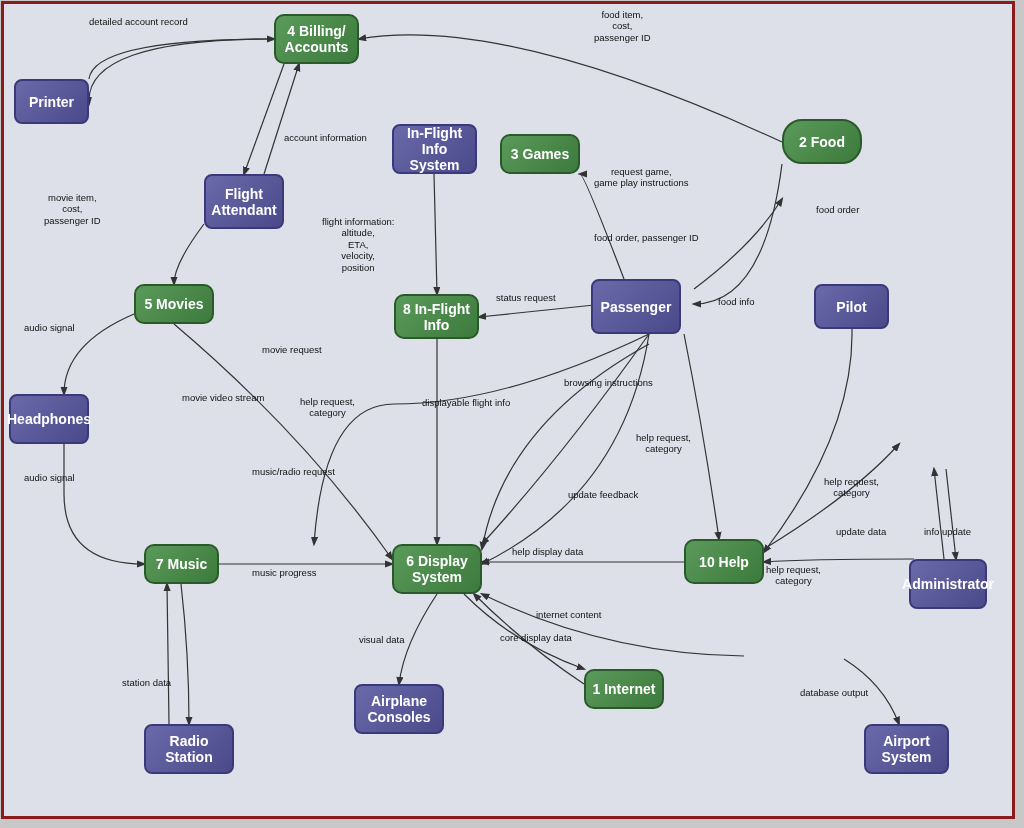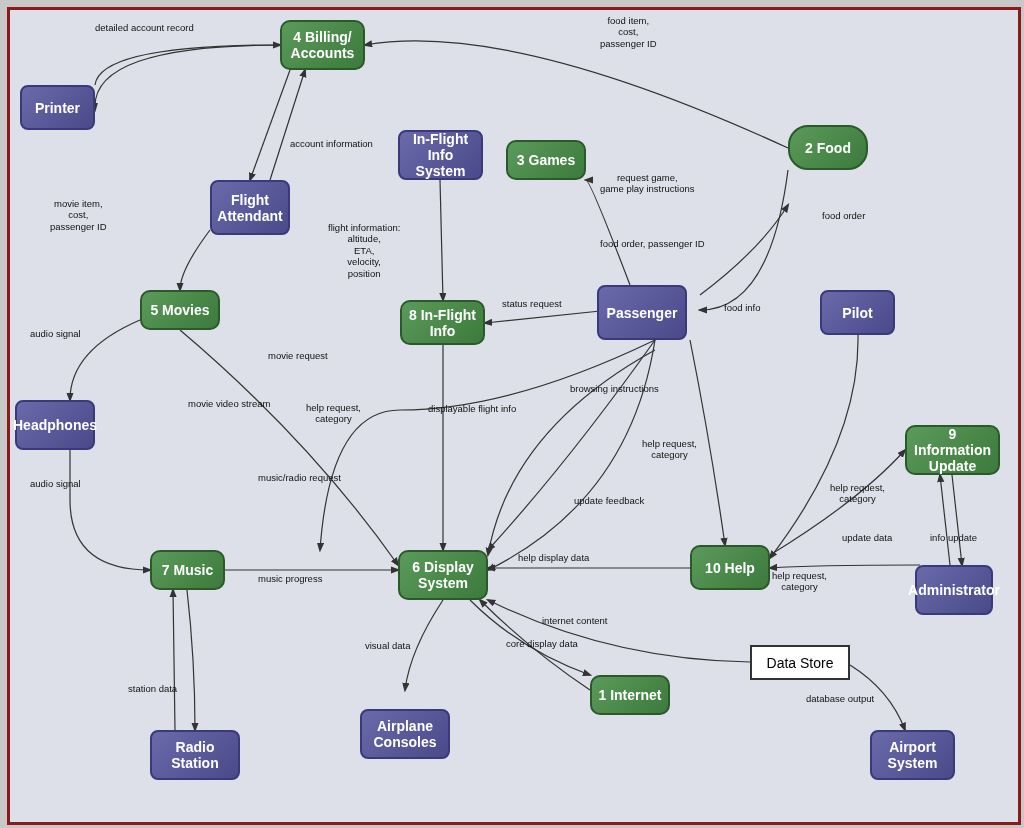--- a/index.html
+++ b/index.html
@@ -8,21 +8,21 @@
       height: 828px;
       background: #c8c8c8;
       font-family: Arial, sans-serif;
       font-size: 11px;
       overflow: hidden;
     }
     .diagram-container {
       position: relative;
       width: 1014px;
       height: 818px;
-      margin: 7px;
+      margin: 1px;
       background: #dde0e8;
       border: 3px solid #8b1a1a;
     }
     svg.connections {
       position: absolute;
       top: 0; left: 0;
       width: 100%;
       height: 100%;
       pointer-events: none;
     }
@@ -182,21 +182,19 @@
   <div class="node node-green" style="left:496px; top:130px; width:80px; height:40px;">3 Games</div>
   <div class="node node-green" style="left:778px; top:115px; width:80px; height:45px;border-radius:20px;">2 Food</div>
   <div class="node node-blue" style="left:200px; top:170px; width:80px; height:55px;">Flight<br>Attendant</div>
   <div class="node node-green" style="left:130px; top:280px; width:80px; height:40px;">5 Movies</div>
   <div class="node node-green" style="left:390px; top:290px; width:85px; height:45px;">8 In-Flight<br>Info</div>
   <div class="node node-blue" style="left:587px; top:275px; width:90px; height:55px;">Passenger</div>
   <div class="node node-blue" style="left:810px; top:280px; width:75px; height:45px;">Pilot</div>
   <div class="node node-blue" style="left:5px; top:390px; width:80px; height:50px;">Headphones</div>
   <div class="node node-green" style="left:388px; top:540px; width:90px; height:50px;">6 Display<br>System</div>
   <div class="node node-green" style="left:680px; top:535px; width:80px; height:45px;">10 Help</div>
-  <div class="node node-green" style="left:895px; top:415px; width:95px; height:50px;">9 Information<br>Update</div>
   <div class="node node-blue" style="left:905px; top:555px; width:78px; height:50px;">Administrator</div>
   <div class="node node-green" style="left:140px; top:540px; width:75px; height:40px;">7 Music</div>
   <div class="node node-green" style="left:580px; top:665px; width:80px; height:40px;">1 Internet</div>
-  <div class="node node-blue" style="left:350px; top:699px; width:90px; height:50px;">Airplane<br>Consoles</div>
-  <div class="node node-white" style="left:740px; top:635px; width:100px; height:35px;">Data Store</div>
+  <div class="node node-blue" style="left:350px; top:680px; width:90px; height:50px;">Airplane<br>Consoles</div>
   <div class="node node-blue" style="left:140px; top:720px; width:90px; height:50px;">Radio Station</div>
   <div class="node node-blue" style="left:860px; top:720px; width:85px; height:50px;">Airport<br>System</div>
 </div>
 
 </body></html>

